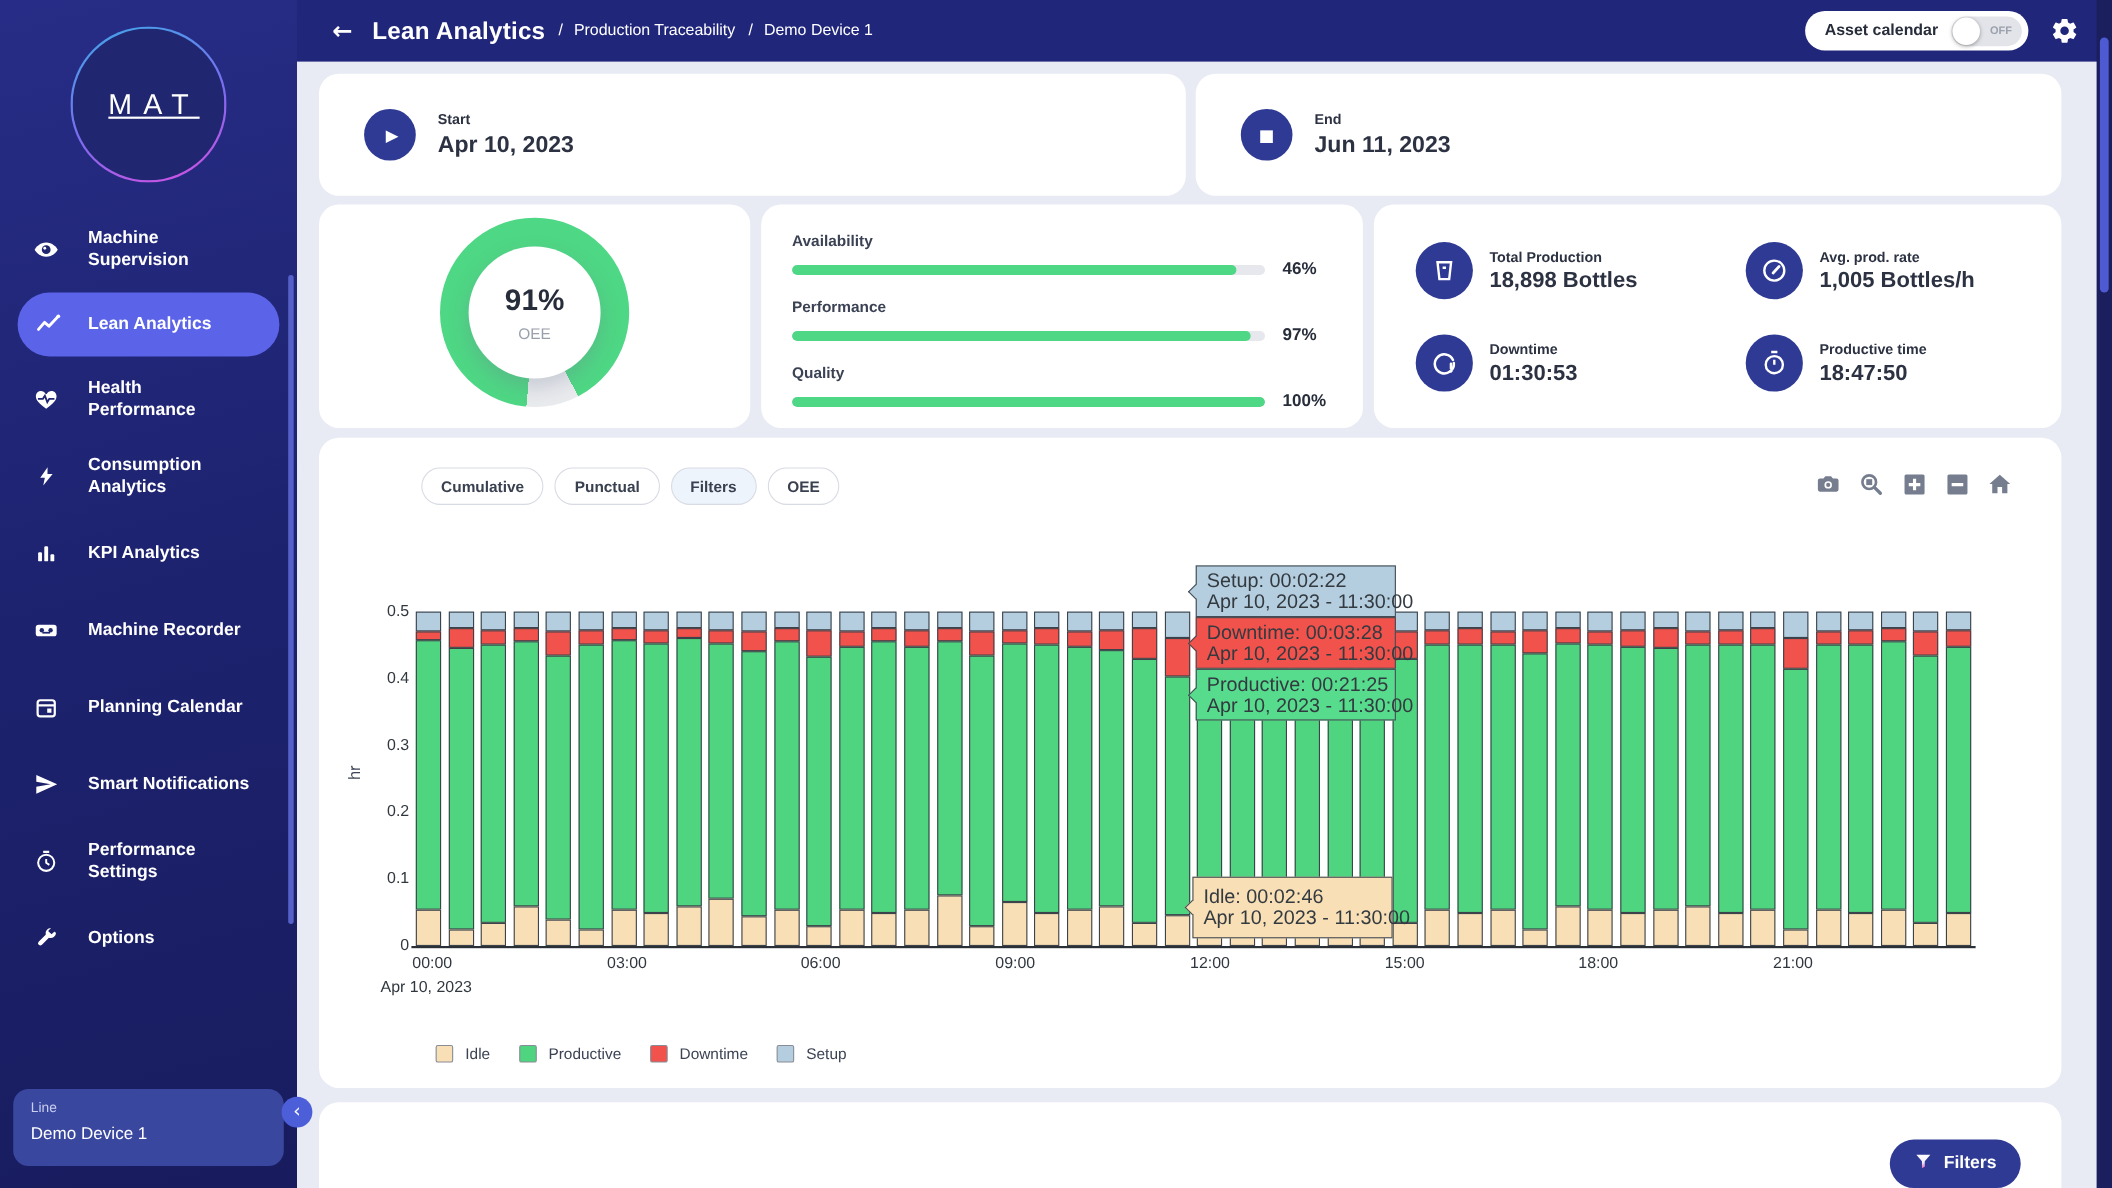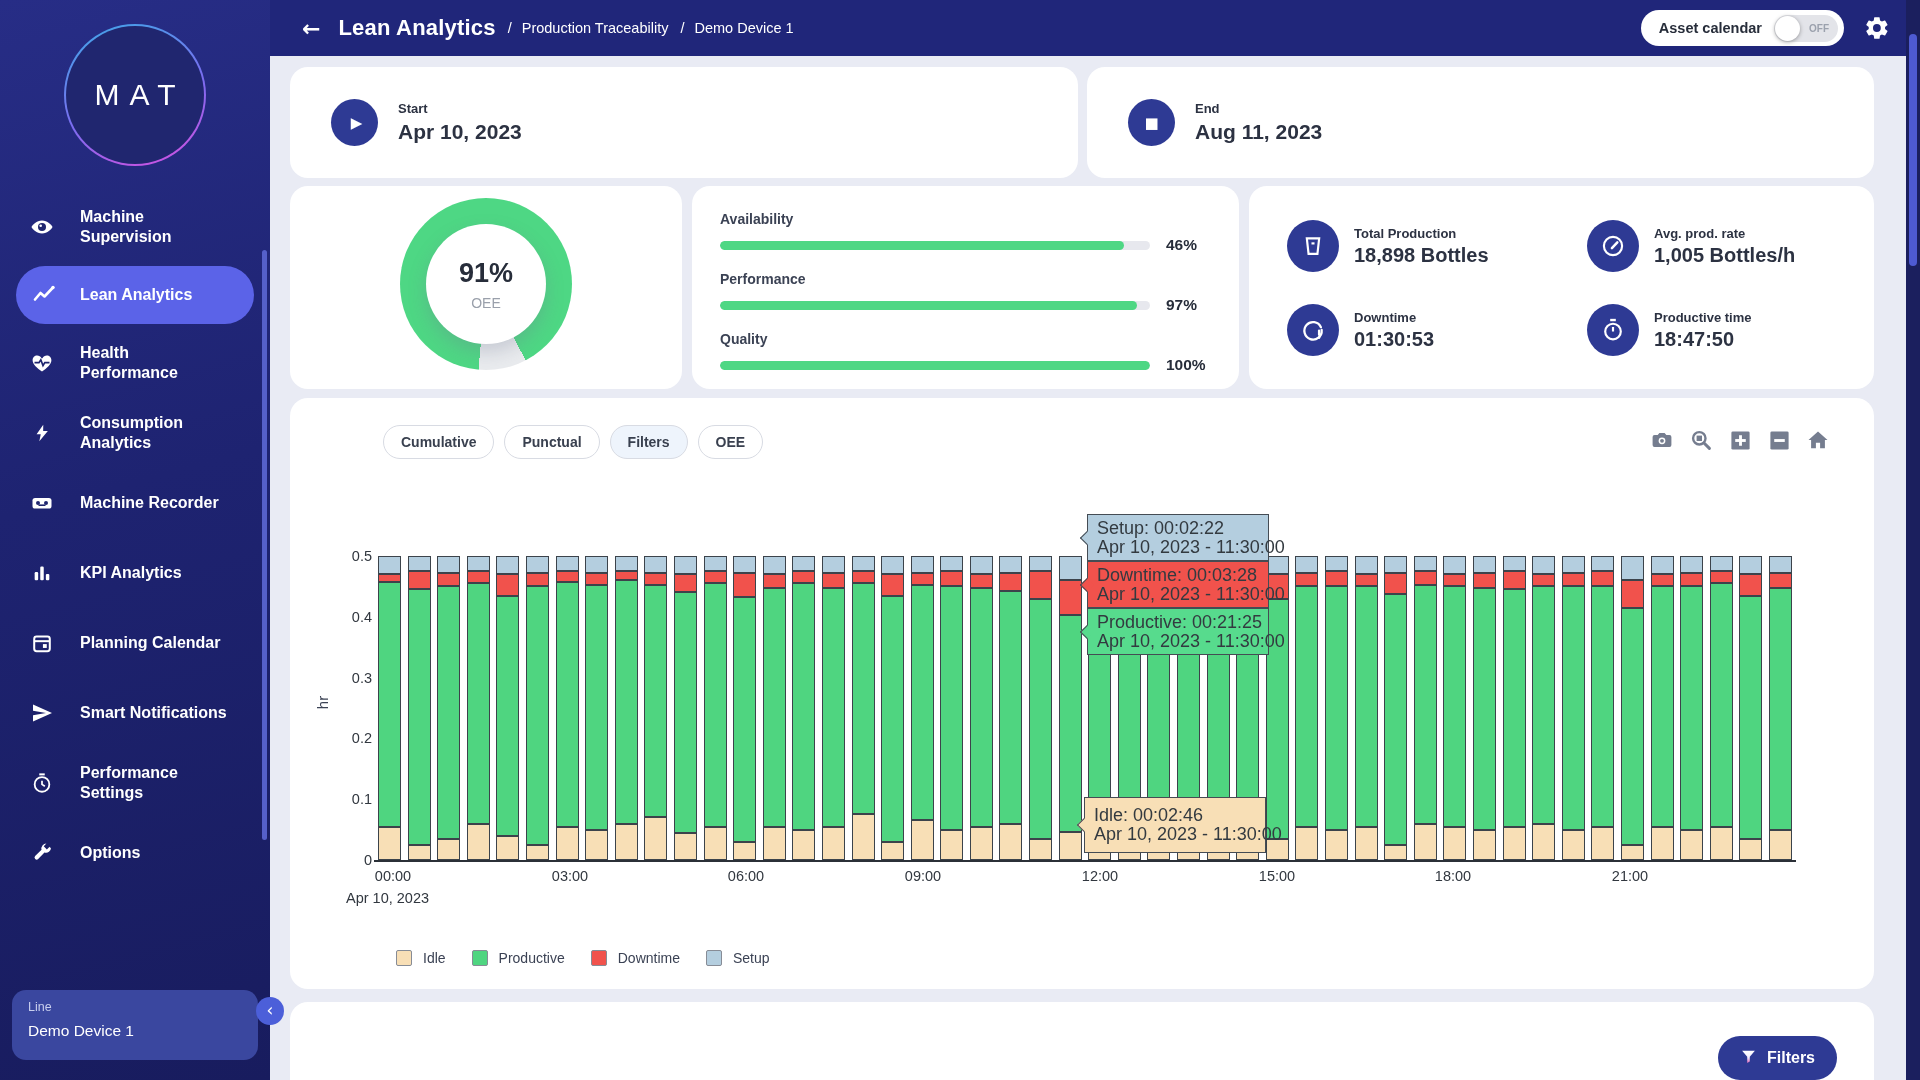--- a/index.html
+++ b/index.html
@@ -5,21 +5,21 @@
   *{margin:0;padding:0;box-sizing:border-box;}
   html,body{width:1920px;height:1080px;overflow:hidden;font-family:"Liberation Sans","DejaVu Sans",sans-serif;}
   body{display:flex;background:#e9ebf4;}
 
   
   .sidebar{position:relative;width:270px;height:1080px;background:linear-gradient(165deg,#272d86 0%,#1e2371 45%,#181c5e 100%);flex:0 0 270px;z-index:20;}
   .logo-wrap{height:190px;display:flex;align-items:center;justify-content:center;}
   .logo-circle{width:142px;height:142px;border-radius:50%;border:2px solid transparent;
     background:linear-gradient(#20266f,#20266f) padding-box,linear-gradient(160deg,#3fa9e8 0%,#7b6cf0 55%,#d94fe0 100%) border-box;
     display:flex;align-items:center;justify-content:center;}
-  .logo-text{color:#fff;font-size:30px;letter-spacing:10px;font-weight:400;padding-left:10px;}
+  .logo-text{color:#fff;font-size:26px;letter-spacing:10px;font-weight:400;padding-left:10px;text-decoration:underline;}
   .menu{display:flex;flex-direction:column;padding:2px 0 0 0;}
   .menu-item{display:flex;align-items:center;min-height:70px;padding:0 14px 0 30px;cursor:pointer;}
   .menu-item .mi-icon{width:24px;height:24px;flex:0 0 24px;margin-right:26px;display:flex;align-items:center;justify-content:center;}
   .menu-item .mi-label{color:#fff;font-weight:bold;font-size:16px;line-height:20px;max-width:148px;}
   .menu-item.active{background:#5b63e8;border-radius:30px;margin:4px 16px;min-height:58px;padding:0 14px 0 16px;}
   .menu-item.active .mi-icon{margin-right:24px;}
   .side-scrollbar{position:absolute;right:3px;top:250px;width:5px;height:590px;background:#5560c9;border-radius:3px;}
   .line-card{position:absolute;left:12px;right:12px;bottom:20px;height:70px;background:#3a479f;border-radius:14px;padding:10px 16px;cursor:pointer;}
   .line-card .line-label{color:#c9cfee;font-size:12.5px;}
   .line-card .line-value{color:#fff;font-size:15.5px;margin-top:8px;}
@@ -155,38 +155,38 @@
     <div class="menu-item">
       <span class="mi-icon">
         <svg width="20" height="22" viewBox="0 0 24 24">
             <path d="M13.5 2 5.5 13.5h5L8.8 22 19 9.5h-5.6z" fill="#fff"></path>
           </svg>
       </span>
       <span class="mi-label">Consumption Analytics</span>
     </div>
     <div class="menu-item">
       <span class="mi-icon">
+        <svg width="22" height="22" viewBox="0 0 24 24">
+            <rect x="4" y="11" width="3.8" height="9" rx="1.2" fill="#fff"></rect>
+            <rect x="10.1" y="5" width="3.8" height="15" rx="1.2" fill="#fff"></rect>
+            <rect x="16.2" y="13" width="3.8" height="7" rx="1.2" fill="#fff"></rect>
+          </svg>
+      </span>
+      <span class="mi-label">KPI Analytics</span>
+    </div>
+    <div class="menu-item">
+      <span class="mi-icon">
         <svg width="24" height="24" viewBox="0 0 24 24">
             <rect x="2.5" y="7" width="19" height="10.5" rx="2.6" fill="#fff"></rect>
             <circle cx="8" cy="12" r="2" fill="#20266f"></circle>
             <circle cx="16" cy="12" r="2" fill="#20266f"></circle>
             <rect x="8.5" y="13.4" width="7" height="1.6" fill="#20266f"></rect>
           </svg>
       </span>
       <span class="mi-label">Machine Recorder</span>
-    </div>
-    <div class="menu-item">
-      <span class="mi-icon">
-        <svg width="22" height="22" viewBox="0 0 24 24">
-            <rect x="4" y="11" width="3.8" height="9" rx="1.2" fill="#fff"></rect>
-            <rect x="10.1" y="5" width="3.8" height="15" rx="1.2" fill="#fff"></rect>
-            <rect x="16.2" y="13" width="3.8" height="7" rx="1.2" fill="#fff"></rect>
-          </svg>
-      </span>
-      <span class="mi-label">KPI Analytics</span>
     </div>
     <div class="menu-item">
       <span class="mi-icon">
         <svg width="22" height="22" viewBox="0 0 24 24">
             <rect x="3.5" y="5" width="17" height="16" rx="2.6" fill="none" stroke="#fff" stroke-width="2.2"></rect>
             <line x1="3.5" y1="10" x2="20.5" y2="10" stroke="#fff" stroke-width="2.2"></line>
             <rect x="13" y="13.2" width="4.2" height="4.2" fill="#fff"></rect>
           </svg>
       </span>
       <span class="mi-label">Planning Calendar</span>
@@ -261,21 +261,21 @@
         <div class="period-label">Start</div>
         <div class="period-value">Apr 10, 2023</div>
       </div>
     </div>
   </section>
   <section class="card card-end">
     <div class="period-inner">
       <span class="period-icon stop">■</span>
       <div>
         <div class="period-label">End</div>
-        <div class="period-value">Aug 11, 2023</div>
+        <div class="period-value">Jun 11, 2023</div>
       </div>
     </div>
   </section>
 
   <section class="card card-gauge">
     <div class="gauge" id="gauge" style="background: conic-gradient(from 185deg, rgb(78, 215, 132) 0deg, rgb(78, 215, 132) 91%, rgb(233, 235, 238) 91%, rgb(233, 235, 238) 100%);">
       <div class="gauge-inner">
         <span class="gauge-value">91%</span>
         <span class="gauge-label">OEE</span>
       </div>

